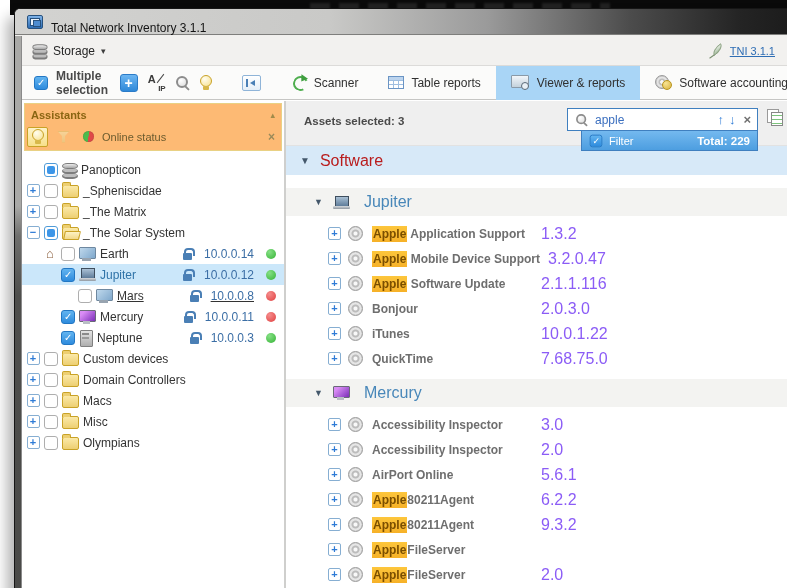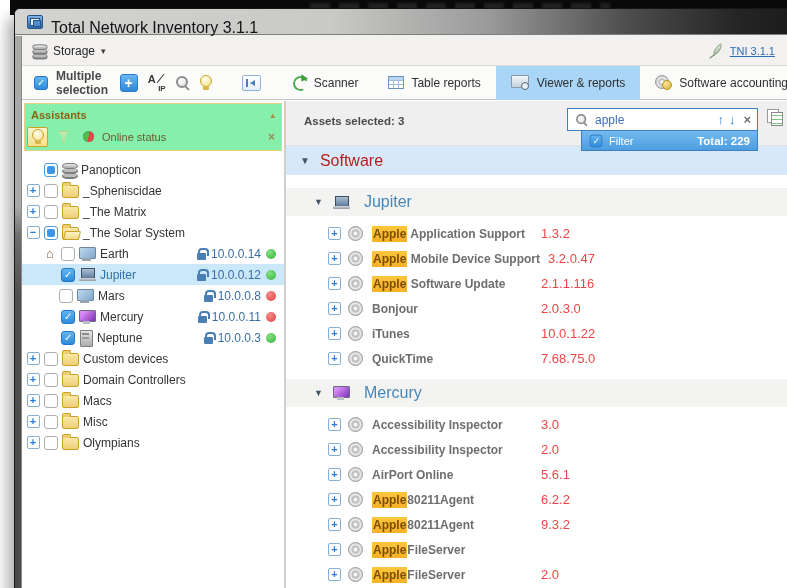--- a/index.html
+++ b/index.html
@@ -10,21 +10,21 @@
   .backdrop { position:absolute; left:10px; top:0; width:777px; height:15px; background:#0a0a0a; }
   .backdrop::after { content:""; position:absolute; left:300px; top:3px; width:300px; height:9px;
     background:repeating-linear-gradient(90deg,#242424 0 20px, transparent 20px 29px); filter:blur(1.2px); opacity:.9; }
 
   
   .window { position:absolute; left:14px; top:8px; width:790px; height:600px;
     border:1px solid #161616; border-radius:6px 0 0 0; box-shadow:-7px 9px 14px rgba(0,0,0,.3); overflow:hidden; background:#f1f0ee; }
   .titlebar { height:26px; display:flex; align-items:center; padding-left:12px; gap:8px;
     background:linear-gradient(to right,#d3d3d1,#c9c9c7 40%,#9a9a9a 60%,#4c4c4c 78%,#242424 92%,#1a1a1a);
     border-bottom:1px solid #7e7e7c; border-radius:5px 0 0 0; }
-  .title-text { font-size:16px; color:#141414;margin-top:12px; }
+  .title-text { font-size:12px; color:#141414;margin-top:12px; }
   .win-inner { position:absolute; top:27px; left:6px; right:0; bottom:0; background:#fff; border-left:1px solid #8a8a8a; }
   .frame-left { position:absolute; top:27px; left:0; width:6px; bottom:0;
     background:linear-gradient(to bottom,#a9a9a7 0 170px,#6f6f6d 200px,#4e4e4c 260px,#4a4a48); }
 
   
   .menubar { height:30px; background:#f2f1ef; border-bottom:1px solid #dcdbd9; display:flex; align-items:center; padding:0 14px 0 10px; gap:6px; }
   .menu-label { font-size:12px; color:#262626; }
   .car { display:inline-block; color:#3c3c3c; font-size:9px; }
   .car-down::before{content:"▾";} .car-up::before{content:"▴";} .car-big-down::before{content:"▼";}
   .menubar .right { margin-left:auto; display:flex; align-items:center; gap:6px; padding-right:14px; }
@@ -39,21 +39,21 @@
   .tab { display:flex; align-items:center; gap:7px; padding:0 15px; font-size:12px; color:#303030; white-space:nowrap; }
   .tab.active { background:#a9d5f6; }
 
   
   .content { position:absolute; top:65px; left:0; right:0; bottom:0; display:flex; }
   .sidebar { width:262px; background:#fff; position:relative; flex:none; }
   .splitter { width:2px; background:#cfcfcd; flex:none; }
   .main { flex:1; background:#fff; position:relative; overflow:hidden; }
 
   
-  .assist { margin:2px 2px 4px 2px; background:#86efac; border:1px solid #e9d184; }
+  .assist { margin:2px 2px 4px 2px; background:#fdba74; border:1px solid #e9d184; }
   .assist-head { height:21px; display:flex; align-items:center; padding:0 6px; }
   .assist-title { font-size:11px; font-weight:bold; color:#8a6512; }
   .assist-head .car { margin-left:auto; color:#a08b4a; }
   .assist-row { height:25px; display:flex; align-items:center; padding:0 6px 2px 2px; gap:5px; }
   .abtn { width:21px; height:20px; display:flex; align-items:center; justify-content:center; border-radius:2px; }
   .abtn.active { border:1px solid #c9a227; background:linear-gradient(#fdf3c9,#f7e08a); }
   .abtn.idle { opacity:.55; }
   .assist-label { font-size:11px; color:#6b5b2e; margin-left:3px; }
   .assist-close { margin-left:auto; color:#9a8a5a; font-size:12px; font-weight:bold; }
   .assist-close::before{content:"×";}
@@ -67,21 +67,21 @@
   .exp { width:13px; height:13px; border:1px solid #86aed2; border-radius:2px; background:#fff;
     color:#2e7bd6; font-size:11px; font-weight:bold; line-height:10px; text-align:center; flex:none; }
   .glyph-home::before { content:"⌂"; color:#8b5e3c; font-size:13px; font-weight:bold; }
   .cb { width:14px; height:14px; border-radius:3px; flex:none; position:relative; }
   .cb.checked { background:linear-gradient(#62b4f0,#2e8bdd); border:1px solid #2277c4; }
   .cb.checked::after { content:"✓"; position:absolute; left:2px; top:0px; color:#fff; font-size:10px; font-weight:bold; }
   .cb.unchecked { background:#fff; border:1px solid #aeaeae; }
   .cb.partial { background:#fff; border:1px solid #4f9bd8; }
   .cb.partial::after { content:""; position:absolute; inset:2px; background:#3d96e8; border-radius:2px; }
   .tree-label { white-space:nowrap; }
-  .ipblock { margin-left:auto; display:flex; align-items:center; gap:5px; }
+  .ipblock { margin-left:auto; display:flex; align-items:center; gap:12px; }
   .ip-text { color:#3b6ea5; font-size:12px; }
   .dot { width:10px; height:10px; border-radius:50%; margin-right:4px; }
   .dot.online { background:radial-gradient(circle at 35% 30%,#86e086,#35b335); }
   .dot.offline { background:radial-gradient(circle at 35% 30%,#f58c8c,#e04040); }
 
   
   .main-head { height:45px; background:#efefef; border-bottom:1px solid #e2e2e2; position:relative; }
   .assets-label { position:absolute; left:18px; top:14px; font-size:11.5px; font-weight:bold; color:#4a4a4a; }
   .searchbox { position:absolute; left:281px; top:7px; width:191px; height:23px; background:#fff;
     border:1px solid #3f7fbf; display:flex; align-items:center; padding:0 6px; gap:5px; z-index:5; }
@@ -104,21 +104,21 @@
   .groups { padding-top:0; }
   .group-head { height:28px; margin-top:13px; background:#f3f3f1; display:flex; align-items:center; padding-left:28px; gap:10px; }
   .group-head .car-big-down { color:#44586b; font-size:9px; }
   .group-name { font-size:16px; color:#4887b9; margin-left:4px; }
   .sw-rows { padding-top:5px; }
   .sw-row { height:25px; display:flex; align-items:center; }
   .sw-row .exp { margin-left:42px; }
   .sw-row .icn { margin-left:7px; }
   .sw-name { margin-left:9px; min-width:169px; padding-right:8px; font-size:12px; font-weight:bold; color:#6e6e6e; white-space:nowrap; }
   .hl { background:linear-gradient(#fdc63c,#f6b128); color:#7a4e00; padding:1px 1px; }
-  .sw-ver { font-size:13px; color:#ef4444; }
+  .sw-ver { font-size:16px; color:#8b5cf6; }
 
   
   .icn { display:inline-block; position:relative; flex:none; }
   .i-appwin { width:16px; height:14px; border:1px solid #28527e; border-radius:2px;
     background:linear-gradient(#7eb2e8,#2e6db4); }
   .i-appwin::before { content:""; position:absolute; left:2px; top:2px; width:8px; height:6px; background:#eaf3fc; border:1px solid #28527e; }
   .i-appwin::after { content:""; position:absolute; right:1px; bottom:1px; width:6px; height:5px; background:#4d8cd0; border:1px solid #28527e; }
   .i-db { width:15px; height:15px; }
   .i-db::before { content:""; position:absolute; left:0; top:1px; width:14px; height:4px; border-radius:40%/60%;
     background:linear-gradient(#ececec,#a8a8a8); border:1px solid #7c7c7c;
@@ -334,21 +334,21 @@
               <span class="slot"></span>
               <span class="cb checked"></span>
               <span class="icn i-laptop"></span>
               <span class="tree-label">Jupiter</span>
               <span class="ipblock">
                 <span class="icn i-lock"></span>
                 <span class="ip-text">10.0.0.12</span>
                 <span class="dot online"></span>
               </span>
             </div>
-            <div class="tree-row" style="padding-left: 19px;">
+            <div class="tree-row" style="padding-left: 38px; text-decoration: underline;">
               <span class="slot"></span>
               <span class="cb unchecked"></span>
               <span class="icn i-monitor"></span>
               <span class="tree-label">Mars</span>
               <span class="ipblock">
                 <span class="icn i-lock"></span>
                 <span class="ip-text">10.0.0.8</span>
                 <span class="dot offline"></span>
               </span>
             </div>

